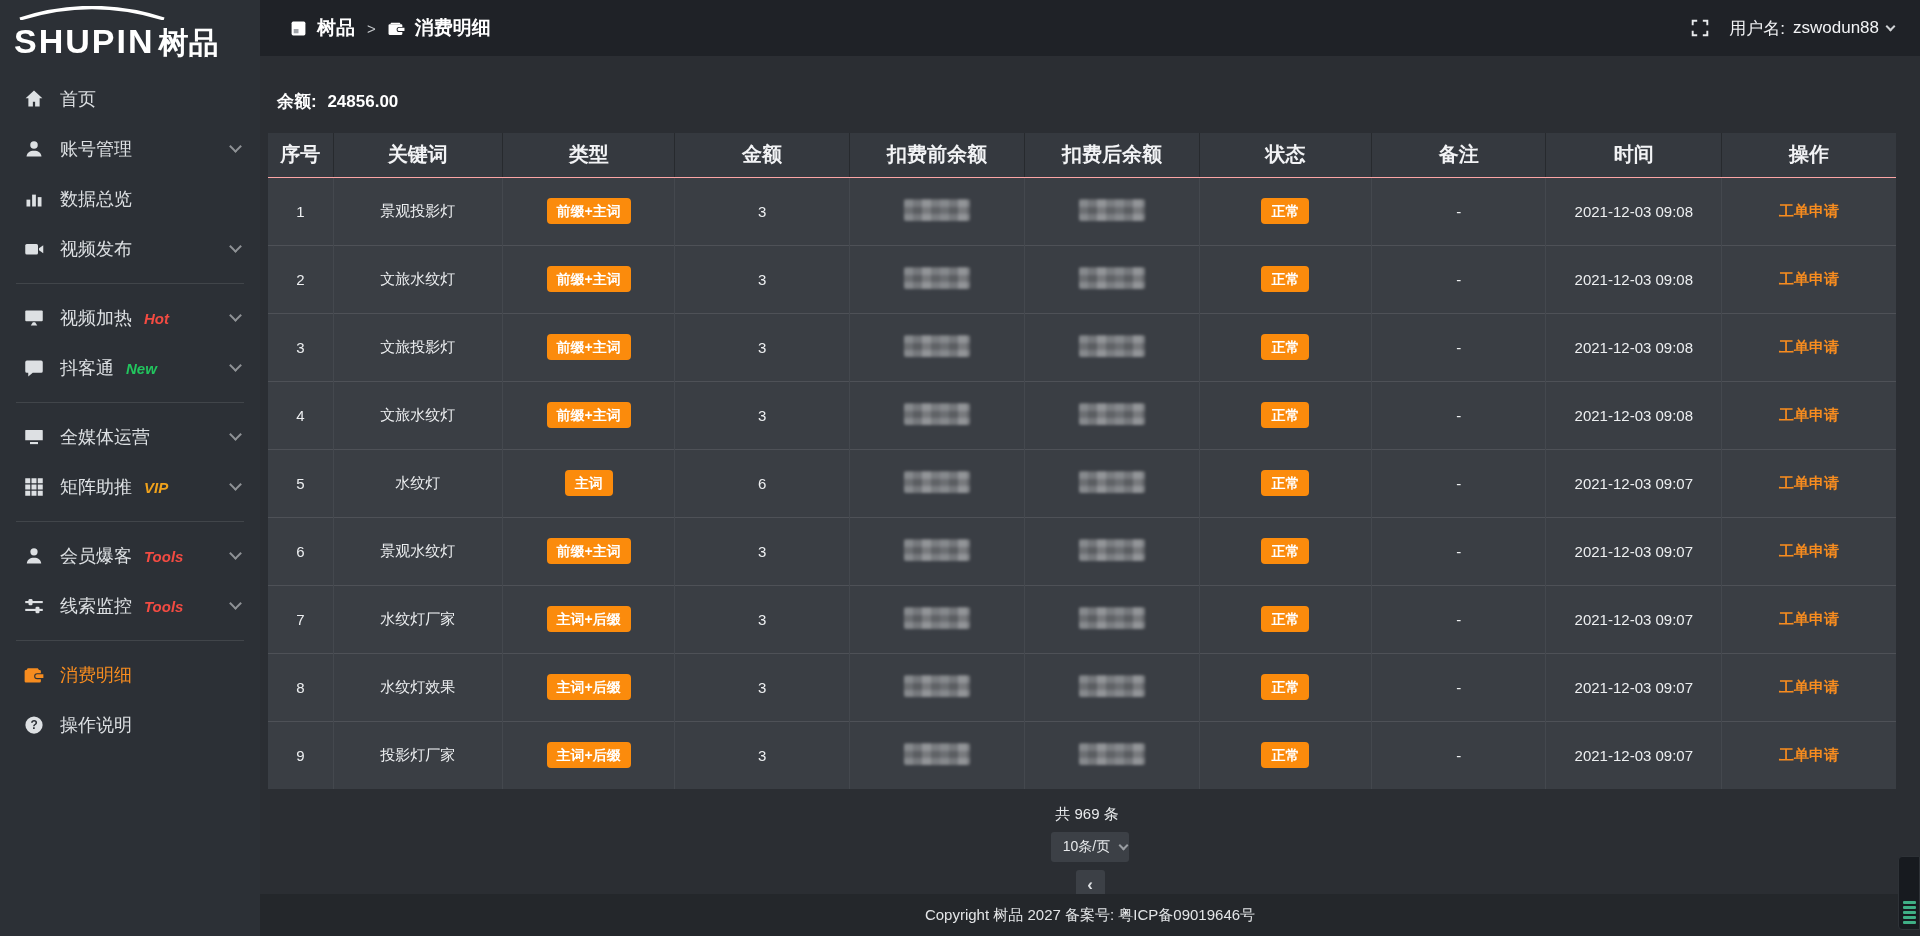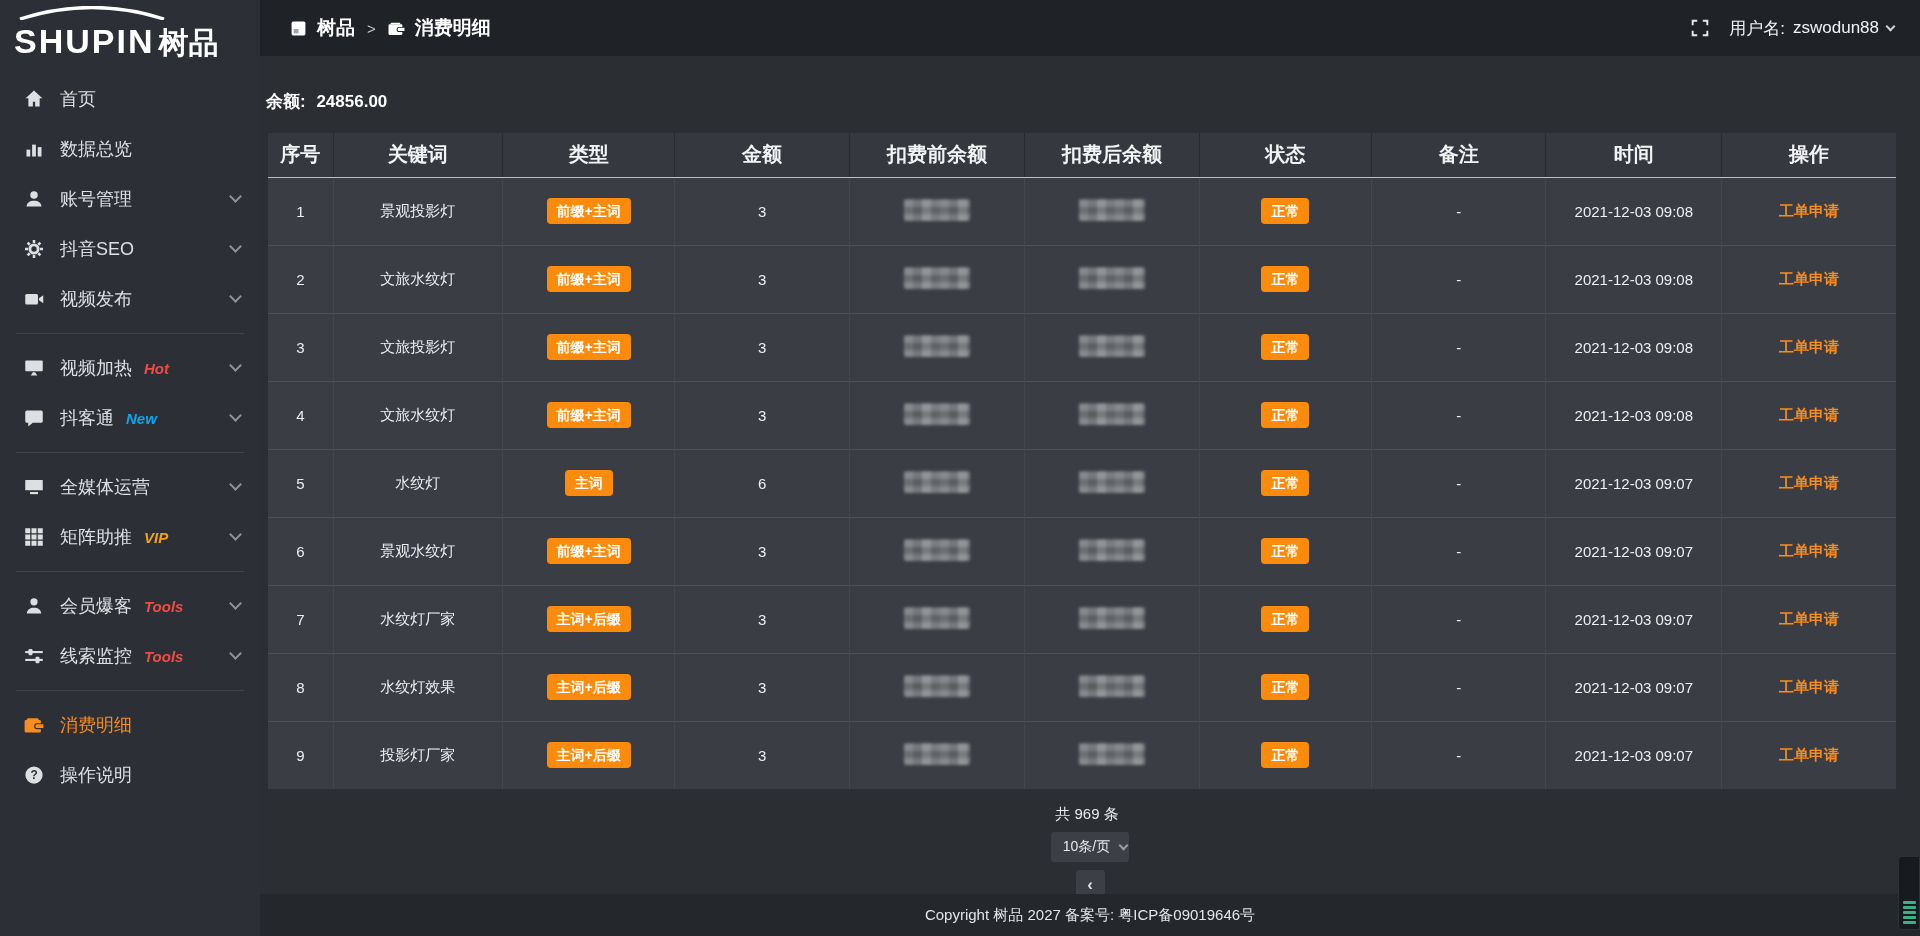--- a/index.html
+++ b/index.html
@@ -49,21 +49,21 @@
   .top-right { display:flex; align-items:center; gap:20px; font-size:17px; color:#f2f3f5; }
   .fs-icon { display:inline-flex; width:18px; height:18px; cursor:pointer; }
   .user-chip { display:flex; align-items:center; gap:8px; cursor:pointer;justify-content:space-between; }
   .chev-sm {
     width:7px; height:7px; border-right:2px solid #cfd2d5; border-bottom:2px solid #cfd2d5;
     transform:rotate(45deg); margin-top:-4px;
   }
 
   
   .main { position:absolute; left:260px; right:0; top:56px; }
-  .balance { margin:34px 24px 20px 6px; font-size:17px; font-weight:bold; color:#fff; }
+  .balance { margin:34px 24px 20px 17px; font-size:17px; font-weight:bold; color:#fff; }
   .balance b { margin-left:6px; }
 
   table.grid { width:calc(100% - 32px); margin:0 24px 0 8px; border-collapse:collapse; table-layout:fixed; }
   .grid th {
     background:#35393f; height:44px; font-size:20px; color:#f2f3f5; font-weight:bold;
     border-right:1px solid #272a2e; border-bottom:1px solid #fca5a5;
   }
   .grid th:last-child { border-right:none; }
   .grid td {
     background:#3a3e44; height:68px; text-align:center; vertical-align:middle;
@@ -141,50 +141,40 @@
         <span class="mi-icon">
           <svg viewBox="0 0 16 16" fill="currentColor">
             <path d="M8 1.2 1.3 7.4h2.2V14h3.6v-3.9h1.8V14h3.6V7.4h2.2z"></path>
           </svg>
         </span>
         <span>首页</span>
       </div>
       <div class="menu-item">
         <span class="mi-icon">
           <svg viewBox="0 0 16 16" fill="currentColor">
+            <circle cx="8" cy="4.8" r="3"></circle>
+            <path d="M2 14c.3-3.1 2.7-4.7 6-4.7s5.7 1.6 6 4.7z"></path>
+          </svg>
+        </span>
+        <span>账号管理</span>
+        <i class="chev"></i>
+      </div>
+      <div class="menu-item">
+        <span class="mi-icon">
+          <svg viewBox="0 0 16 16" fill="currentColor">
             <rect x="2" y="8.5" width="3" height="5.5"></rect>
             <rect x="6.5" y="4.5" width="3" height="9.5"></rect>
             <rect x="11" y="6.5" width="3" height="7.5"></rect>
           </svg>
         </span>
         <span>数据总览</span>
       </div>
       <div class="menu-item">
         <span class="mi-icon">
           <svg viewBox="0 0 16 16" fill="currentColor">
-            <circle cx="8" cy="4.8" r="3"></circle>
-            <path d="M2 14c.3-3.1 2.7-4.7 6-4.7s5.7 1.6 6 4.7z"></path>
-          </svg>
-        </span>
-        <span>账号管理</span>
-        <i class="chev"></i>
-      </div>
-      <div class="menu-item">
-        <span class="mi-icon">
-          <svg viewBox="0 0 16 16" fill="none" stroke="currentColor">
-            <circle cx="8" cy="8" r="3.3" stroke-width="2.3"></circle>
-            <path stroke-width="2" d="M8 .8v2.4M8 12.8v2.4M.8 8h2.4M12.8 8h2.4M2.9 2.9l1.7 1.7M11.4 11.4l1.7 1.7M13.1 2.9l-1.7 1.7M4.6 11.4l-1.7 1.7"></path>
-          </svg>
-        </span>
-        <span>抖音SEO</span>
-        <i class="chev"></i>
-      </div>
-      <div class="menu-item">
-        <span class="mi-icon">
-          <svg viewBox="0 0 16 16" fill="currentColor">
             <rect x="1" y="4" width="10.2" height="8.4" rx="1.2"></rect>
             <path d="M12 7.4 15.4 5v6.4L12 9z"></path>
           </svg>
         </span>
         <span>视频发布</span>
         <i class="chev"></i>
       </div>
       <div class="menu-divider"></div>
       <div class="menu-item">
         <span class="mi-icon">
@@ -197,21 +187,21 @@
         <span class="menu-badge" style="color: rgb(243, 75, 66); text-align: right;">Hot</span>
         <i class="chev"></i>
       </div>
       <div class="menu-item">
         <span class="mi-icon">
           <svg viewBox="0 0 16 16" fill="currentColor">
             <path d="M2.3 2h11.4A1.3 1.3 0 0 1 15 3.3v7.2a1.3 1.3 0 0 1-1.3 1.3H7l-3.6 3v-3H2.3A1.3 1.3 0 0 1 1 10.5V3.3A1.3 1.3 0 0 1 2.3 2z"></path>
           </svg>
         </span>
         <span>抖客通</span>
-        <span class="menu-badge" style="color: #0ea5e9;">New</span>
+        <span class="menu-badge" style="color: #22c55e;">New</span>
         <i class="chev"></i>
       </div>
       <div class="menu-divider"></div>
       <div class="menu-item">
         <span class="mi-icon">
           <svg viewBox="0 0 16 16" fill="currentColor">
             <path d="M1.4 2.4h13.2a.4.4 0 0 1 .4.4v7.8H1V2.8a.4.4 0 0 1 .4-.4z"></path>
             <rect x="4.8" y="12" width="6.4" height="1.7"></rect>
           </svg>
         </span>

